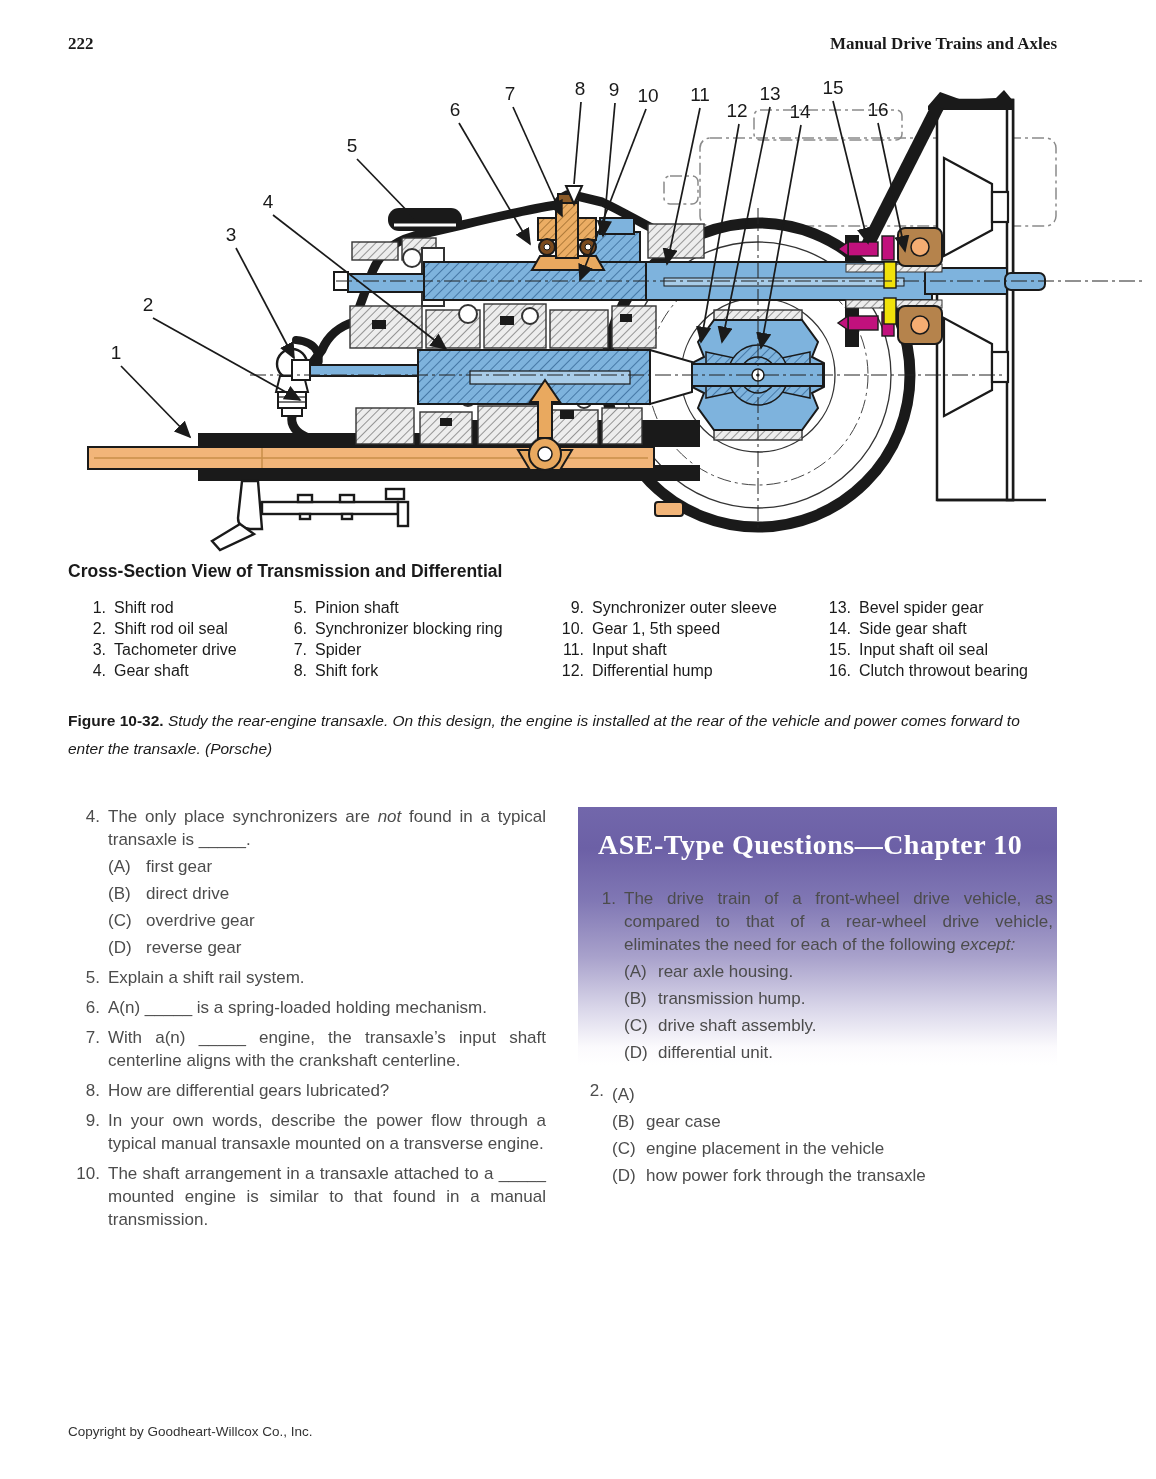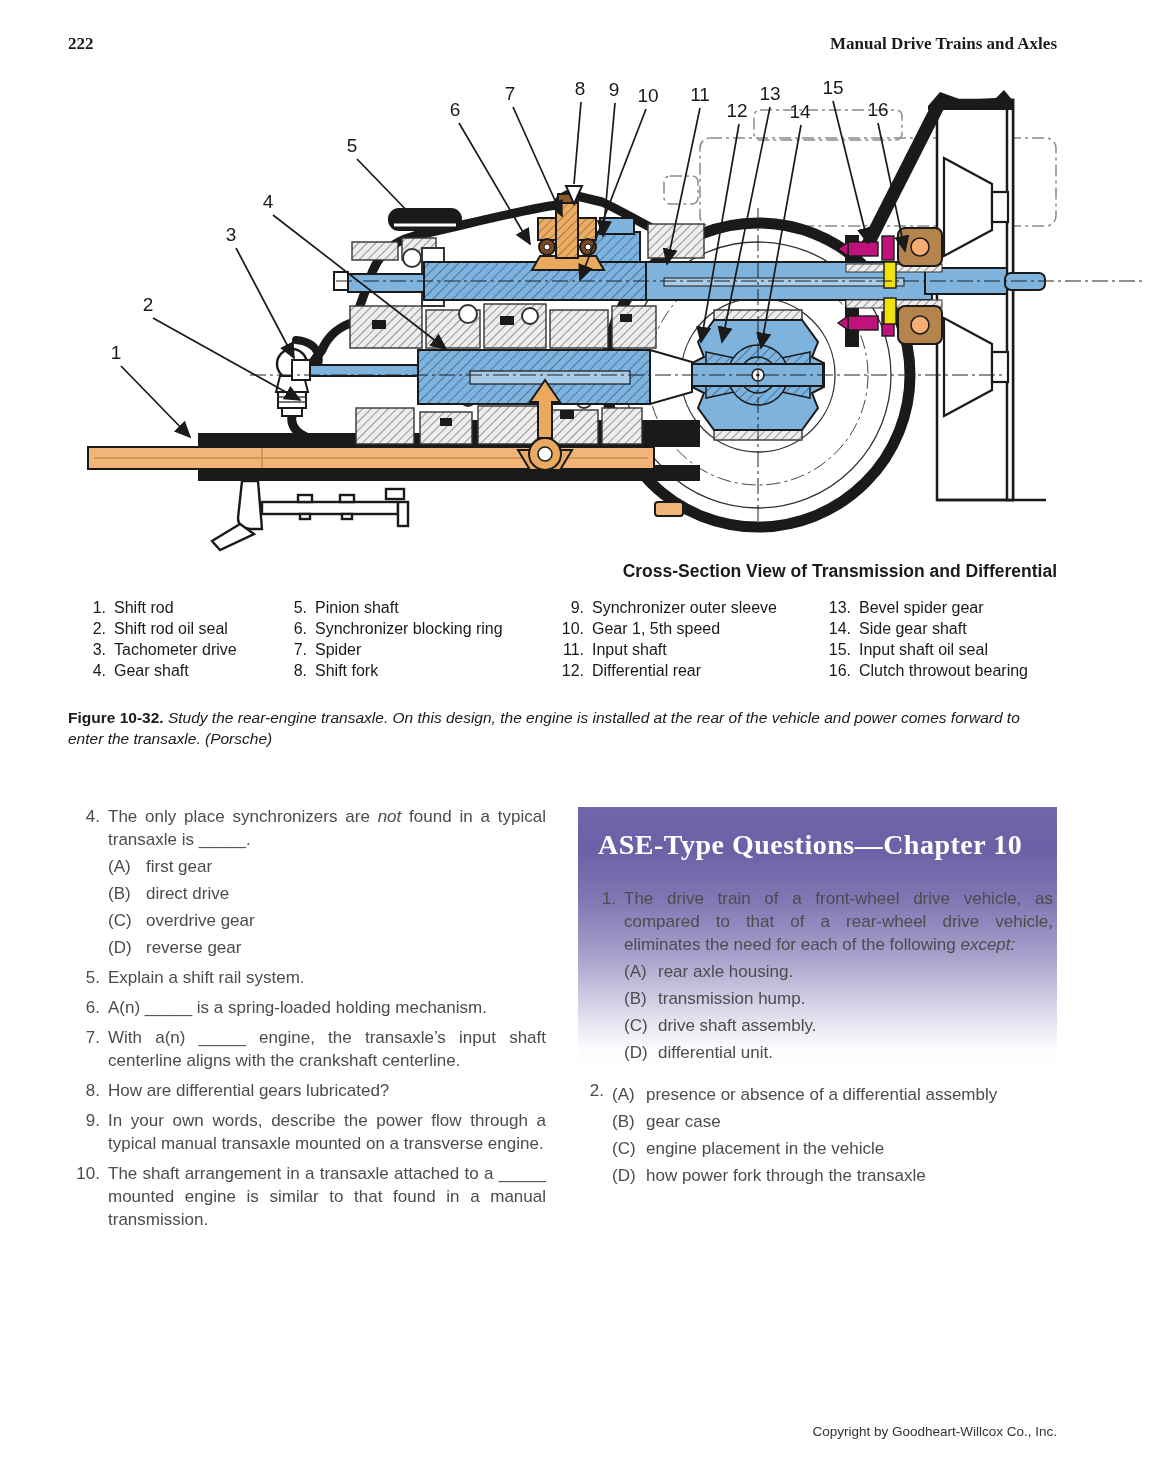--- a/index.html
+++ b/index.html
@@ -4,30 +4,30 @@
 <style>
   html,body{margin:0;padding:0;background:#fff;}
   #page{position:relative;width:1156px;height:1479px;background:#fff;overflow:hidden;
         font-family:"Liberation Sans",sans-serif;color:#222;}
   
   #hdr{position:absolute;top:34px;left:68px;width:989px;display:flex;justify-content:space-between;
        font-family:"Liberation Serif",serif;font-weight:bold;font-size:17px;color:#1a1a1a;gap:32px;}
   
   #fig{position:absolute;top:58px;left:0;width:1156px;height:505px;}
   
-  #figtitle{position:absolute;top:561px;left:68px;width:989px;text-align:right;
+  #figtitle{position:absolute;top:561px;left:68px;width:989px;text-align:left;
             font-weight:bold;font-size:17.5px;color:#1a1a1a;}
   #legend{position:absolute;top:597px;left:88px;width:1000px;display:grid;
           grid-template-columns:201px 269px 267px auto;font-size:16px;color:#1a1a1a;}
   .lgcol .lgitem{display:flex;line-height:21px;}
   .lgnum{text-align:right;margin-right:8px;}
   .lgcol1 .lgnum,.lgcol2 .lgnum{width:18px;}
   .lgcol3 .lgnum,.lgcol4 .lgnum{width:26px;}
   
-  #caption{position:absolute;top:707px;left:68px;width:989px;font-size:15.5px;line-height:21px;color:#1a1a1a;}
+  #caption{position:absolute;top:707px;left:68px;width:989px;font-size:15.5px;line-height:28px;color:#1a1a1a;}
   #caption .cl{font-weight:bold;}
   #caption .ct{font-style:italic;}
   
   .qlist{font-size:17px;line-height:23px;color:#4c4c4c;}
   .qrow{display:flex;margin-bottom:7px;}
   .qnum{width:32px;text-align:right;margin-right:8px;flex:none;}
   .qbody{flex:1;text-align:justify;}
   .opt{display:flex;margin-top:4px;text-align:left;}
   .optL{width:38px;flex:none;}
   .ital{font-style:italic;}
@@ -37,21 +37,21 @@
   #asebox{width:479px;height:258px;box-sizing:border-box;padding:22px 4px 0 12px;
           background:linear-gradient(180deg,#7267AB 0%,#6C60A6 16%,#8077B4 36%,#A8A1CB 58%,#D9D6E9 78%,#FBFAFD 93%,#FFFFFF 100%);}
   #aseheading{font-family:"Liberation Serif",serif;font-weight:bold;font-size:28px;color:#ffffff;
               margin:0 0 26px 8px;letter-spacing:.5px;}
   #asebox .qrow,.#asebox .qbody{color:#3e3e3e;}
   #asebox .qnum{width:26px;}
   #asebox .optL,#q2 .optL{width:34px;}
   #q2{margin-top:14px;}
   #q2 .qnum{width:26px;}
   
-  #footer{position:absolute;top:1424px;left:68px;width:989px;text-align:right;font-size:13.5px;color:#333;}
+  #footer{position:absolute;top:1424px;left:68px;width:989px;text-align:left;font-size:13.5px;color:#333;}
 </style>
 </head>
 <body>
 
 <div id="page">
 
   <div id="hdr">
     <span>222</span>
     <span>Manual Drive Trains and Axles</span>
   </div>
@@ -343,21 +343,21 @@
       <div class="lgitem">
           <span class="lgnum">10.</span>
           <span>Gear 1, 5th speed</span>
         </div>
       <div class="lgitem">
           <span class="lgnum">11.</span>
           <span>Input shaft</span>
         </div>
       <div class="lgitem">
           <span class="lgnum">12.</span>
-          <span>Differential rear</span>
+          <span>Differential hump</span>
         </div>
     </div>
     <div class="lgcol lgcol4">
       <div class="lgitem">
           <span class="lgnum">13.</span>
           <span>Bevel spider gear</span>
         </div>
       <div class="lgitem">
           <span class="lgnum">14.</span>
           <span>Side gear shaft</span>
@@ -453,21 +453,20 @@
           </div>
         </div>
       </div>
     </div>
     <div class="qlist" id="q2wrap">
       <div class="qrow" id="q2">
         <div class="qnum">2.</div>
         <div class="qbody">
           <div class="opt">
               <span class="optL">(A)</span>
-              <span>presence or absence of a differential assembly</span>
             </div>
           <div class="opt">
               <span class="optL">(B)</span>
               <span>gear case</span>
             </div>
           <div class="opt">
               <span class="optL">(C)</span>
               <span>engine placement in the vehicle</span>
             </div>
           <div class="opt">

